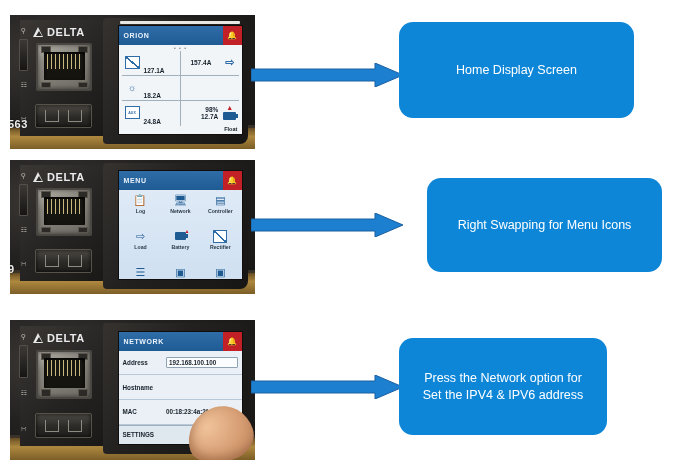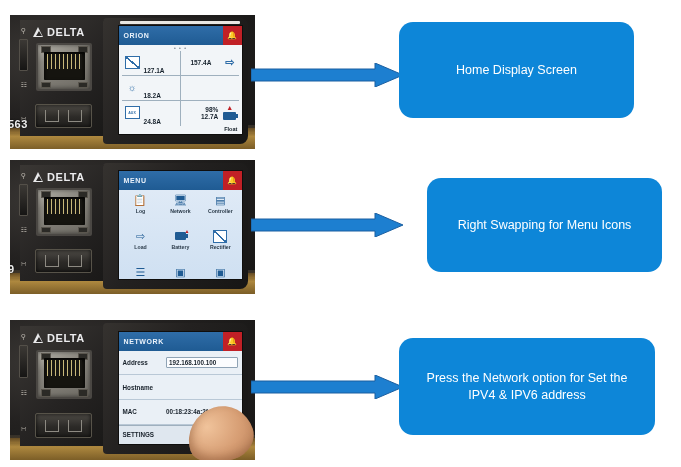--- a/index.html
+++ b/index.html
@@ -409,17 +409,17 @@
       <div class="finger"></div>
     </div>
   </div>
 
   <div class="arrow" style="left:251px;top:375px;width:152px;height:24px;">
     <svg width="152" height="24" viewBox="0 0 152 24">
       <polygon points="0,6 124,6 124,0 152,12 124,24 124,18 0,18" fill="#1d7fd0" stroke="#1b5fa0" stroke-width="1"></polygon>
     </svg>
   </div>
 
-  <div class="callout" style="left:399px;top:338px;width:256px;height:97px;">
+  <div class="callout" style="left:399px;top:338px;width:208px;height:97px;">
     <span>Press the Network option for Set the IPV4 &amp; IPV6 address</span>
   </div>
 
 </div>
 
 </body></html>

